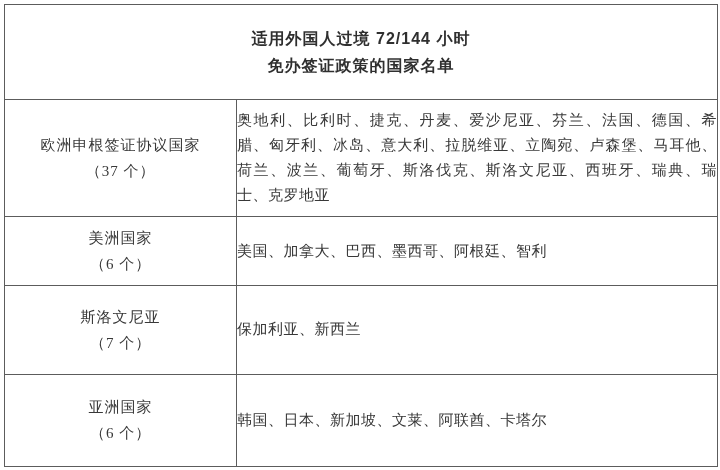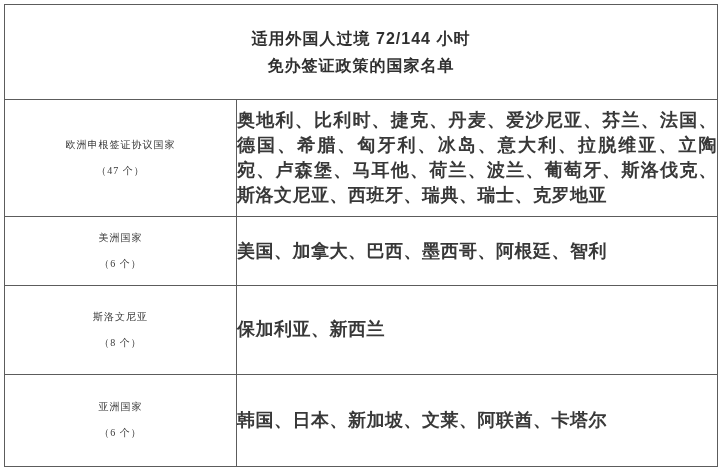--- a/index.html
+++ b/index.html
@@ -49,32 +49,31 @@
     font-family: "Liberation Sans", "DejaVu Sans", sans-serif;
     font-weight: bold;
     font-size: 16px;
     line-height: 27px;
     text-align: center;
     letter-spacing: 1px;
     color: #2f2f2f;
   }
   td.category-cell {
     text-align: center;
-    font-size: 10px;
+    font-size: 15px;
     line-height: 26px;
     letter-spacing: 1px;
   }
   td.countries-cell {
-    font-size: 18px;
+    font-size: 15px;
     line-height: 25px;
     letter-spacing: 0.5px;
     text-align: justify;
     text-justify: inter-character;
     padding: 4px 12px 4px 7px;
-    font-weight: bold;
   }
 </style>
 </head>
 <body>
 
 <div class="page">
   <table class="visa-table">
     <colgroup>
       <col class="cat-col">
       <col class="countries-col">
@@ -83,38 +82,38 @@
       <tr class="title-row">
         <th class="table-title" colspan="2">
           <div>适用外国人过境 72/144 小时</div>
           <div>免办签证政策的国家名单</div>
         </th>
       </tr>
 
       <tr class="row-1">
         <td class="category-cell">
           <div>欧洲申根签证协议国家</div>
-          <div>（47 个）</div>
+          <div>（37 个）</div>
         </td>
         <td class="countries-cell">奥地利、比利时、捷克、丹麦、爱沙尼亚、芬兰、法国、德国、希腊、匈牙利、冰岛、意大利、拉脱维亚、立陶宛、卢森堡、马耳他、荷兰、波兰、葡萄牙、斯洛伐克、斯洛文尼亚、西班牙、瑞典、瑞士、克罗地亚</td>
       </tr>
 
 
       <tr class="row-3">
         <td class="category-cell">
           <div>美洲国家</div>
           <div>（6 个）</div>
         </td>
         <td class="countries-cell">美国、加拿大、巴西、墨西哥、阿根廷、智利</td>
       </tr>
 
       <tr class="row-4">
         <td class="category-cell">
           <div>斯洛文尼亚</div>
-          <div>（8 个）</div>
+          <div>（7 个）</div>
         </td>
         <td class="countries-cell">保加利亚、新西兰</td>
       </tr>
 
       <tr class="row-5">
         <td class="category-cell">
           <div>亚洲国家</div>
           <div>（6 个）</div>
         </td>
         <td class="countries-cell">韩国、日本、新加坡、文莱、阿联酋、卡塔尔</td>

